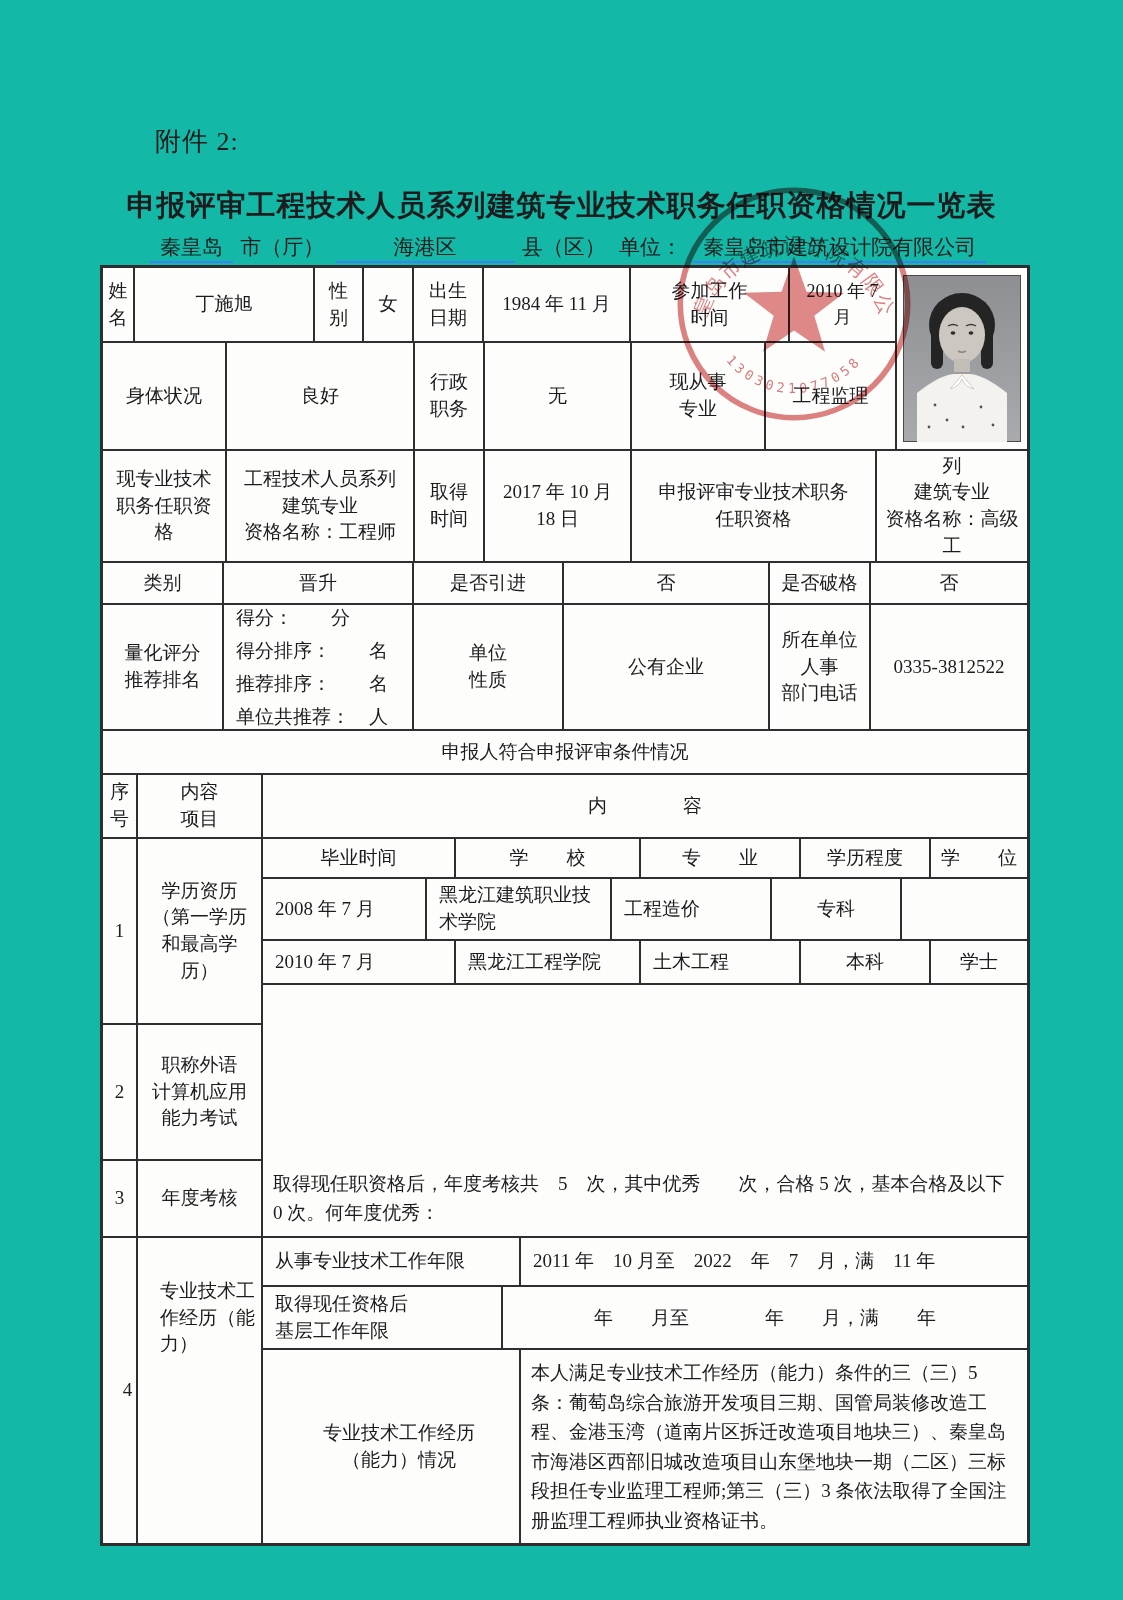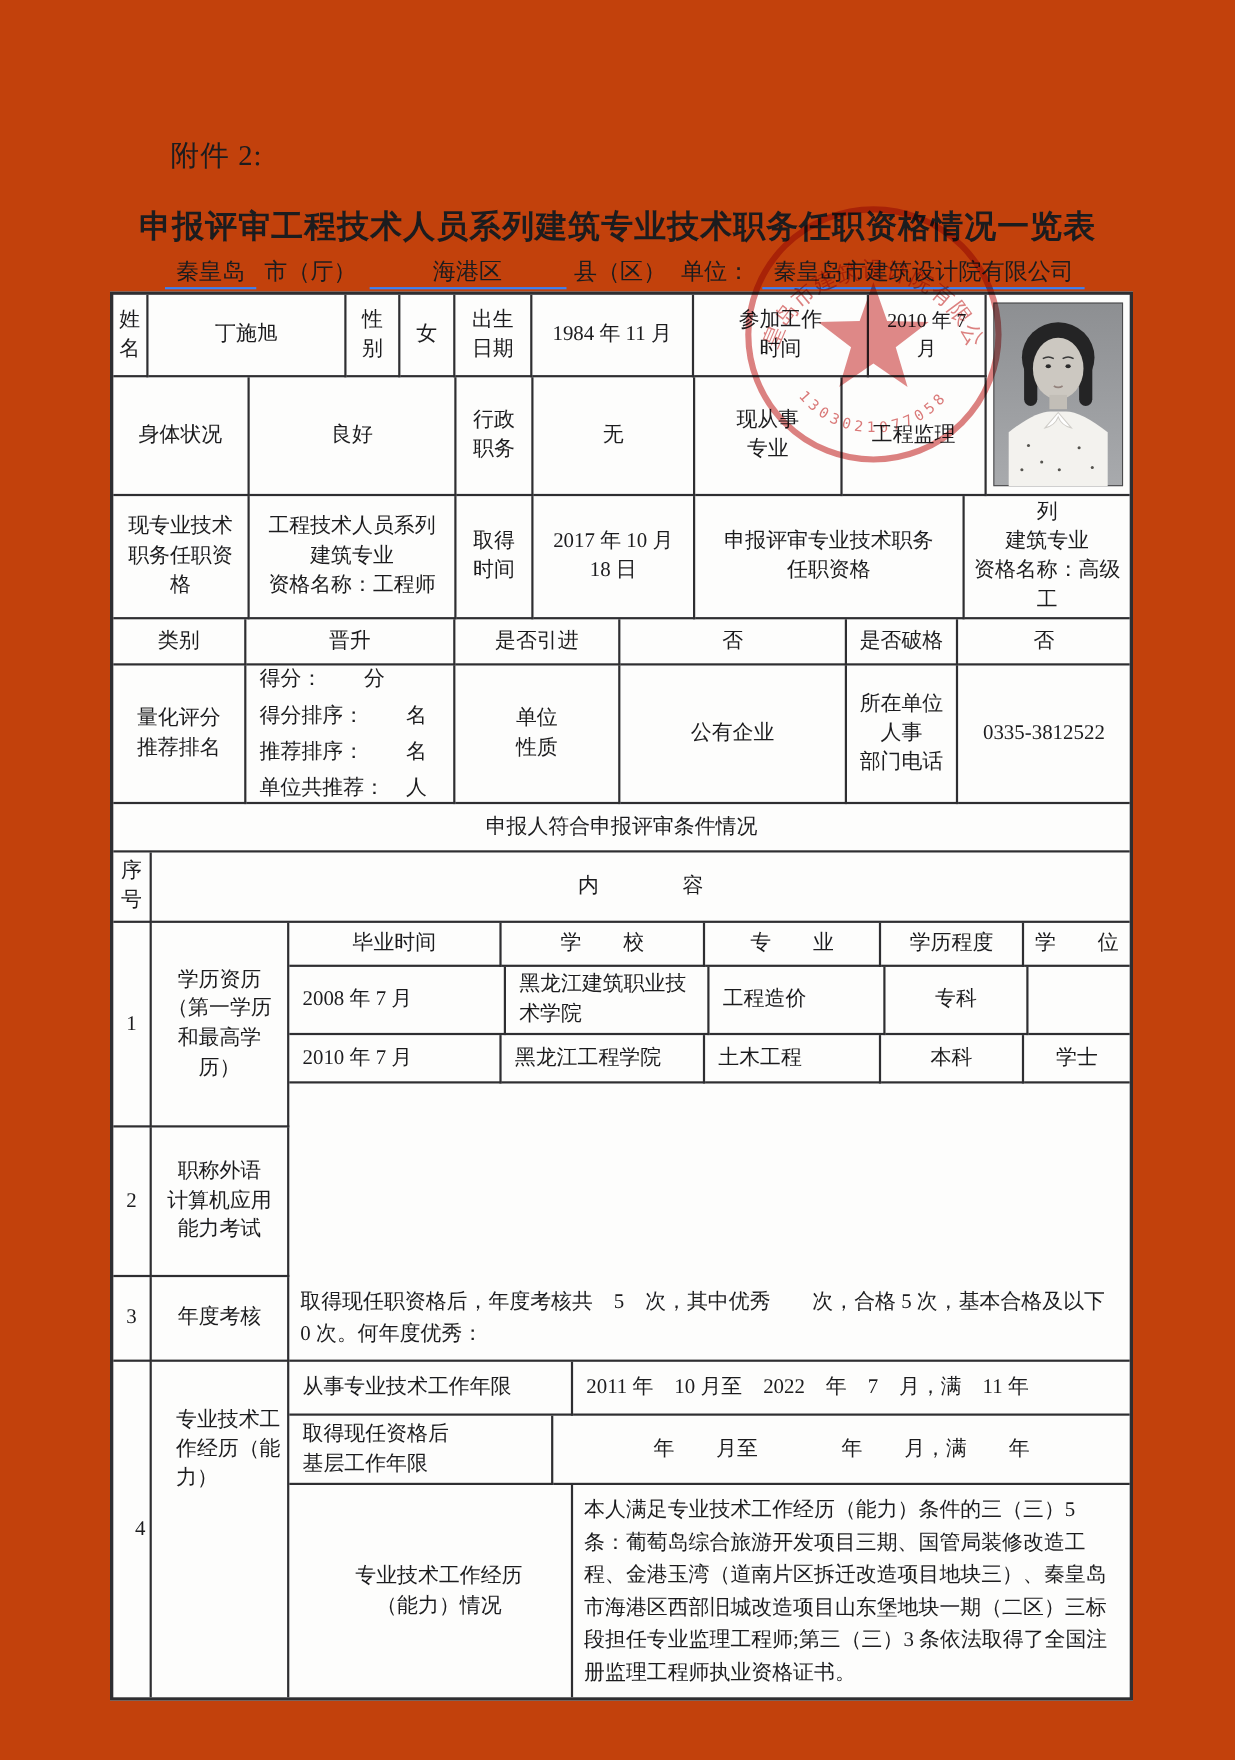--- a/index.html
+++ b/index.html
@@ -4,21 +4,21 @@
 <style>
   html,body{margin:0;padding:0;}
   body{
     width:1123px;height:1600px;
     background:#e9e9e9;
     font-family:"Liberation Serif","DejaVu Serif",serif;
     color:#1c1c1e;
   }
   .page{
     position:relative;width:1123px;height:1600px;
-    background:#c2410c;overflow:hidden;
+    background:#14b8a6;overflow:hidden;
   }
   .attachment{position:absolute;left:155px;top:124px;font-size:26px;letter-spacing:1px;}
   .title{position:absolute;left:0;top:186px;width:1123px;text-align:center;
     font-size:29px;font-weight:700;letter-spacing:1px;}
   .loc-line{position:absolute;left:150px;top:233px;width:860px;font-size:21px;white-space:nowrap;}
   .u{border-bottom:2px solid #3b82f6;display:inline-block;text-align:center;padding:0 10px;}
   .u.wide{padding:0 58px;}
   .sep{display:inline-block;margin:0 6px 0 2px;}
 
   .tbl{
@@ -181,39 +181,41 @@
       <div class="c last" style="flex:1">0335-3812522</div>
     </div>
 
     <div class="row" style="height:44px">
       <div class="c last" style="flex:1">申报人符合申报评审条件情况</div>
     </div>
 
     <div class="row" style="height:64px">
       <div class="c" style="width:35px">序
 号</div>
+      <div class="c" style="width:125px">内容
+项目</div>
       <div class="c last" style="flex:1">内　　　　容</div>
     </div>
 
     <div class="row" style="height:186px">
       <div class="c" style="width:35px">1</div>
       <div class="c" style="width:125px">学历资历
 （第一学历
 和最高学
 历）</div>
       <div class="col" style="flex:1">
         <div class="row" style="height:40px">
           <div class="c" style="width:193px">毕业时间</div>
           <div class="c" style="width:185px">学　　校</div>
           <div class="c" style="width:160px">专　　业</div>
           <div class="c" style="width:130px">学历程度</div>
           <div class="c last" style="flex:1">学　　位</div>
         </div>
         <div class="row" style="height:62px">
-          <div class="c left" style="width:197px">2008 年 7 月</div>
+          <div class="c left" style="width:164px">2008 年 7 月</div>
           <div class="c left" style="width:185px">黑龙江建筑职业技术学院</div>
           <div class="c left" style="width:160px">工程造价</div>
           <div class="c" style="width:130px">专科</div>
           <div class="c last" style="flex:1"></div>
         </div>
         <div class="row" style="height:44px">
           <div class="c left" style="width:193px">2010 年 7 月</div>
           <div class="c left" style="width:185px">黑龙江工程学院</div>
           <div class="c left" style="width:160px">土木工程</div>
           <div class="c" style="width:130px">本科</div>

